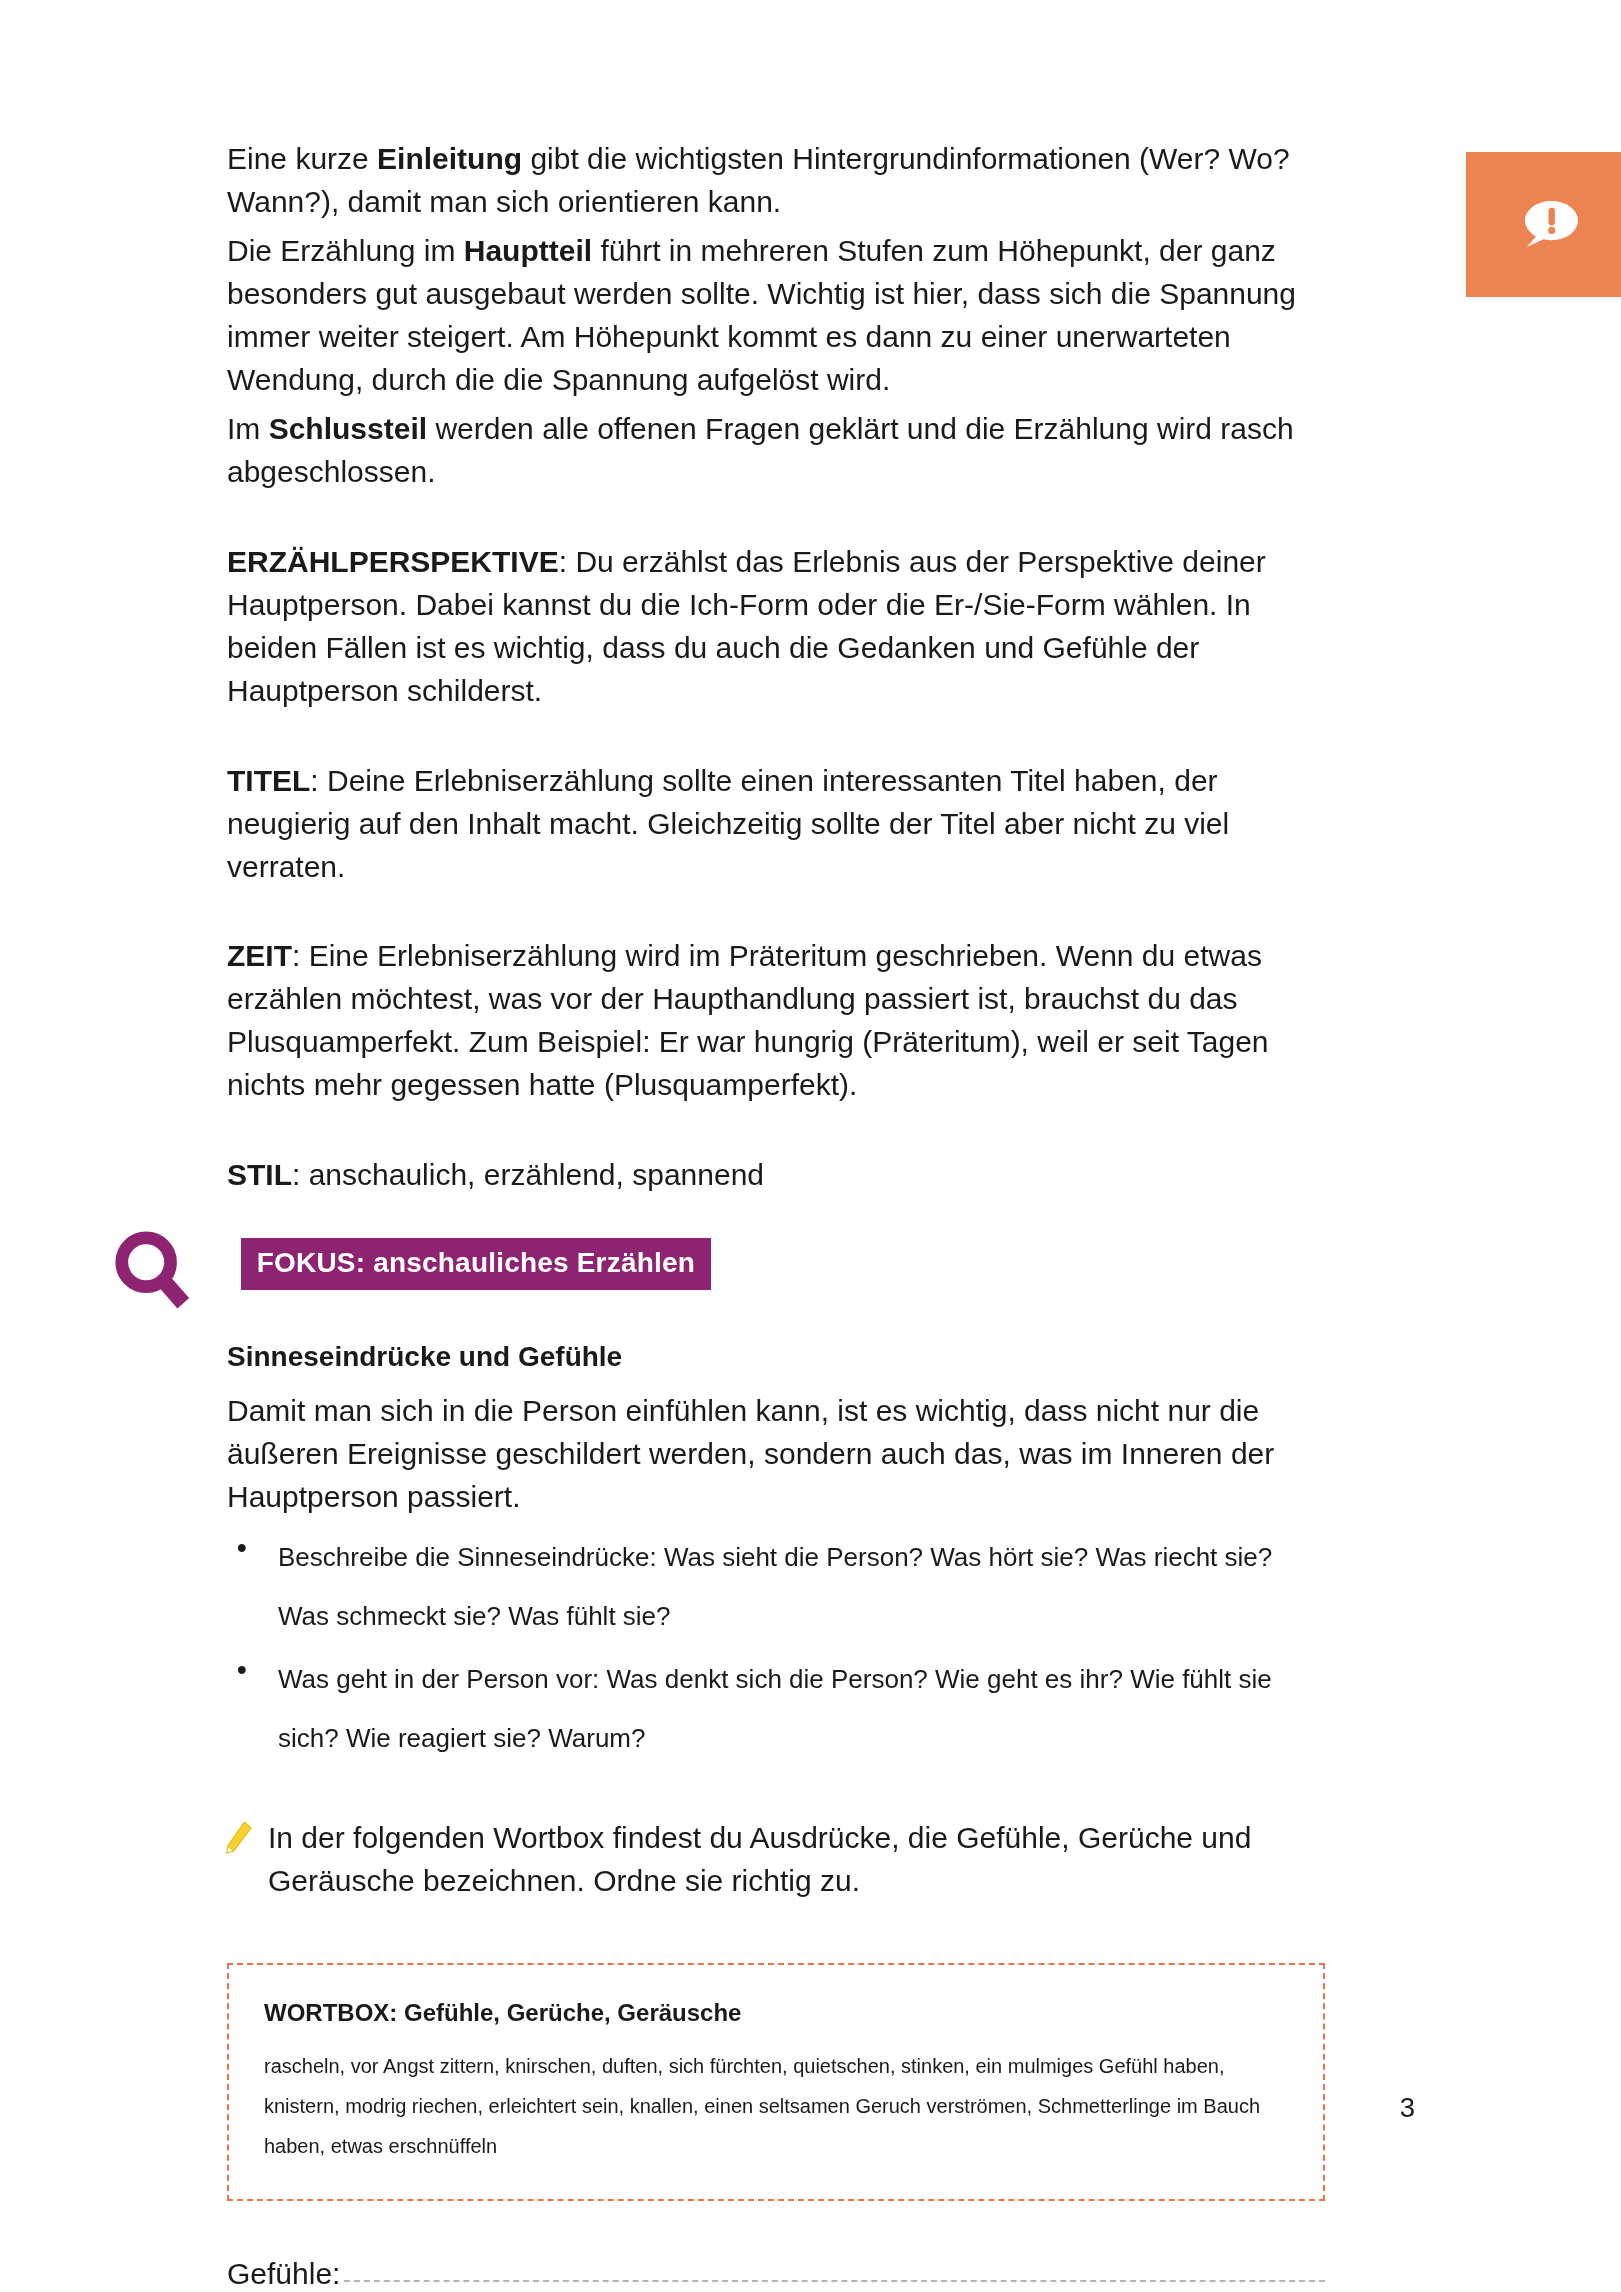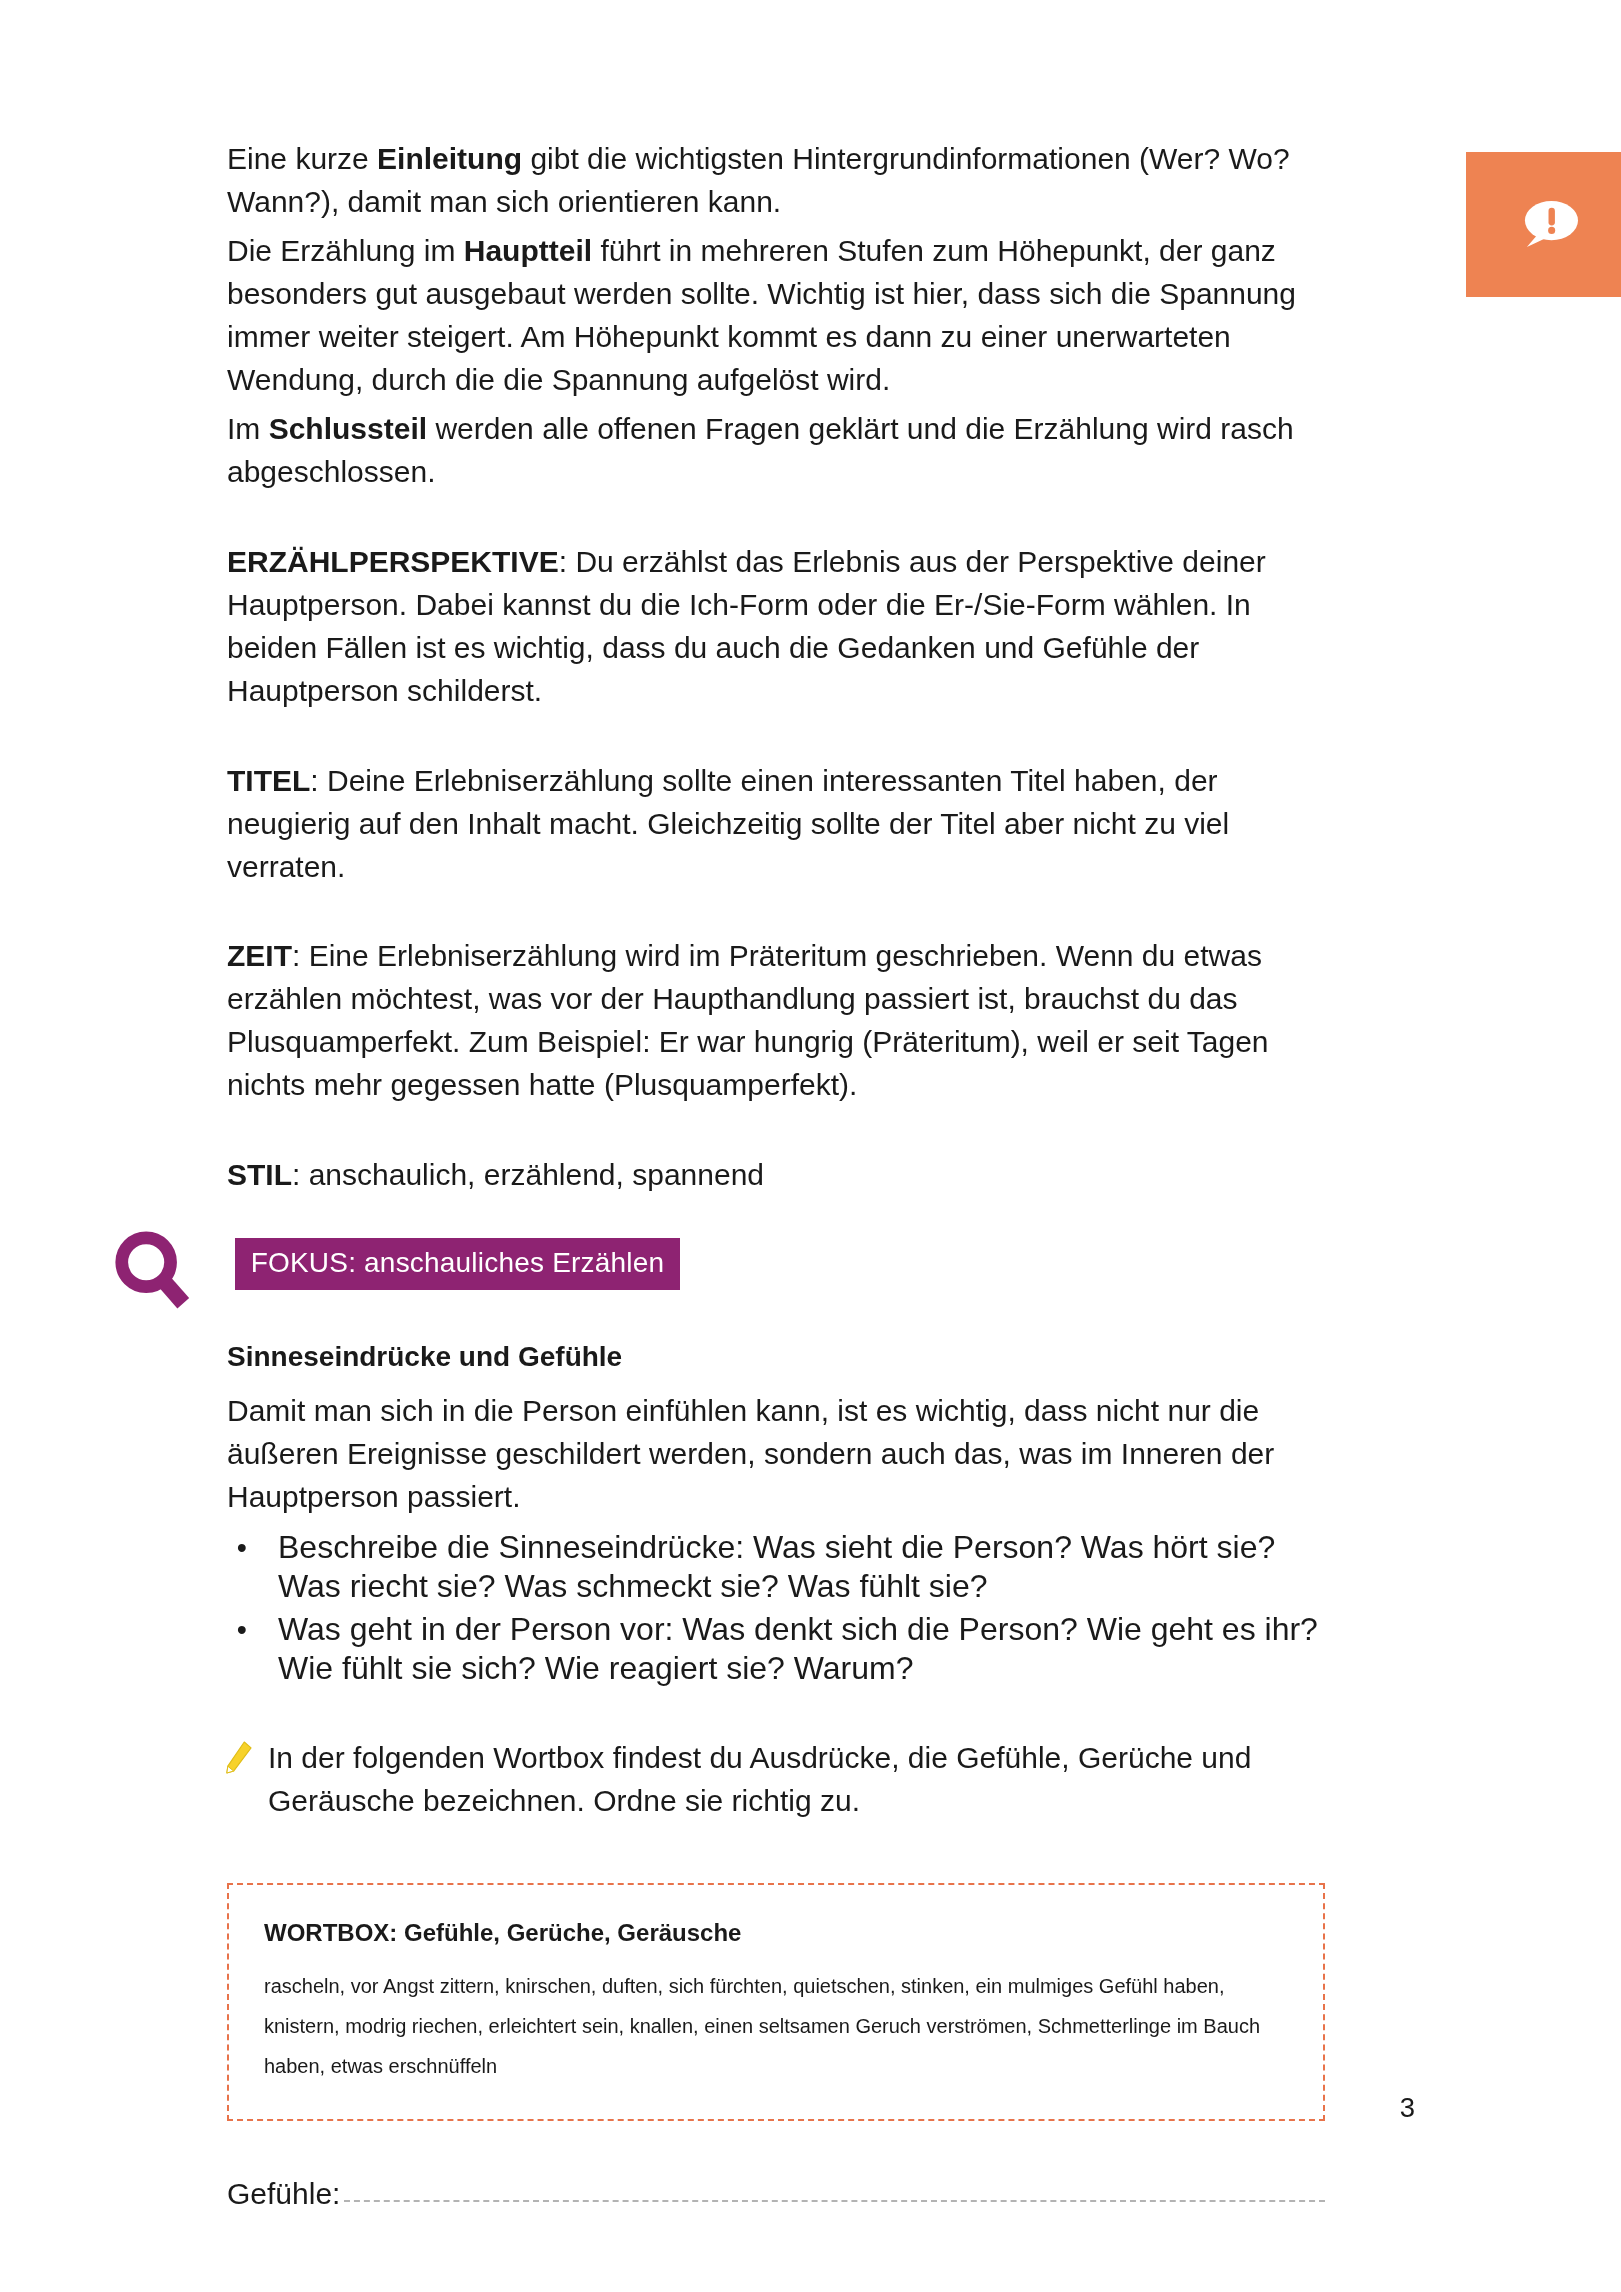--- a/index.html
+++ b/index.html
@@ -67,26 +67,26 @@
   }
   .magnifier {
     position: absolute;
     left: -116px;
     top: 3.9px;
     width: 84px;
     height: 84px;
   }
   .fokus-banner {
     position: absolute;
-    left: 8px;
+    left: 14px;
     top: 12.7px;
     background: #8e2372;
     color: #ffffff;
     font-size: 28px;
-    font-weight: 400;
+    font-weight: 700;
     line-height: 1;
     padding: 10.8px 15.7px 12.7px 15.7px;
     display: inline-block;
     letter-spacing: 0.2px;
   }
 
   h3.sub-head {
     margin: 37px 0 13.7px 0;
     font-size: 28px;
     font-weight: 700;
@@ -96,22 +96,22 @@
   
   ul.bullets {
     margin: 9.8px 0 0 0;
     padding: 0;
     list-style: none;
   }
   ul.bullets li {
     position: relative;
     padding-left: 51px;
     margin-bottom: 3.9px;
-    font-size: 32px;
-    line-height: 39px;
+    font-size: 26px;
+    line-height: 59px;
   }
   ul.bullets li::before {
     content: "\2022";
     position: absolute;
     left: 9.8px;
     top: -1px;
     font-size: 29px;
     line-height: 43px;
   }
 

